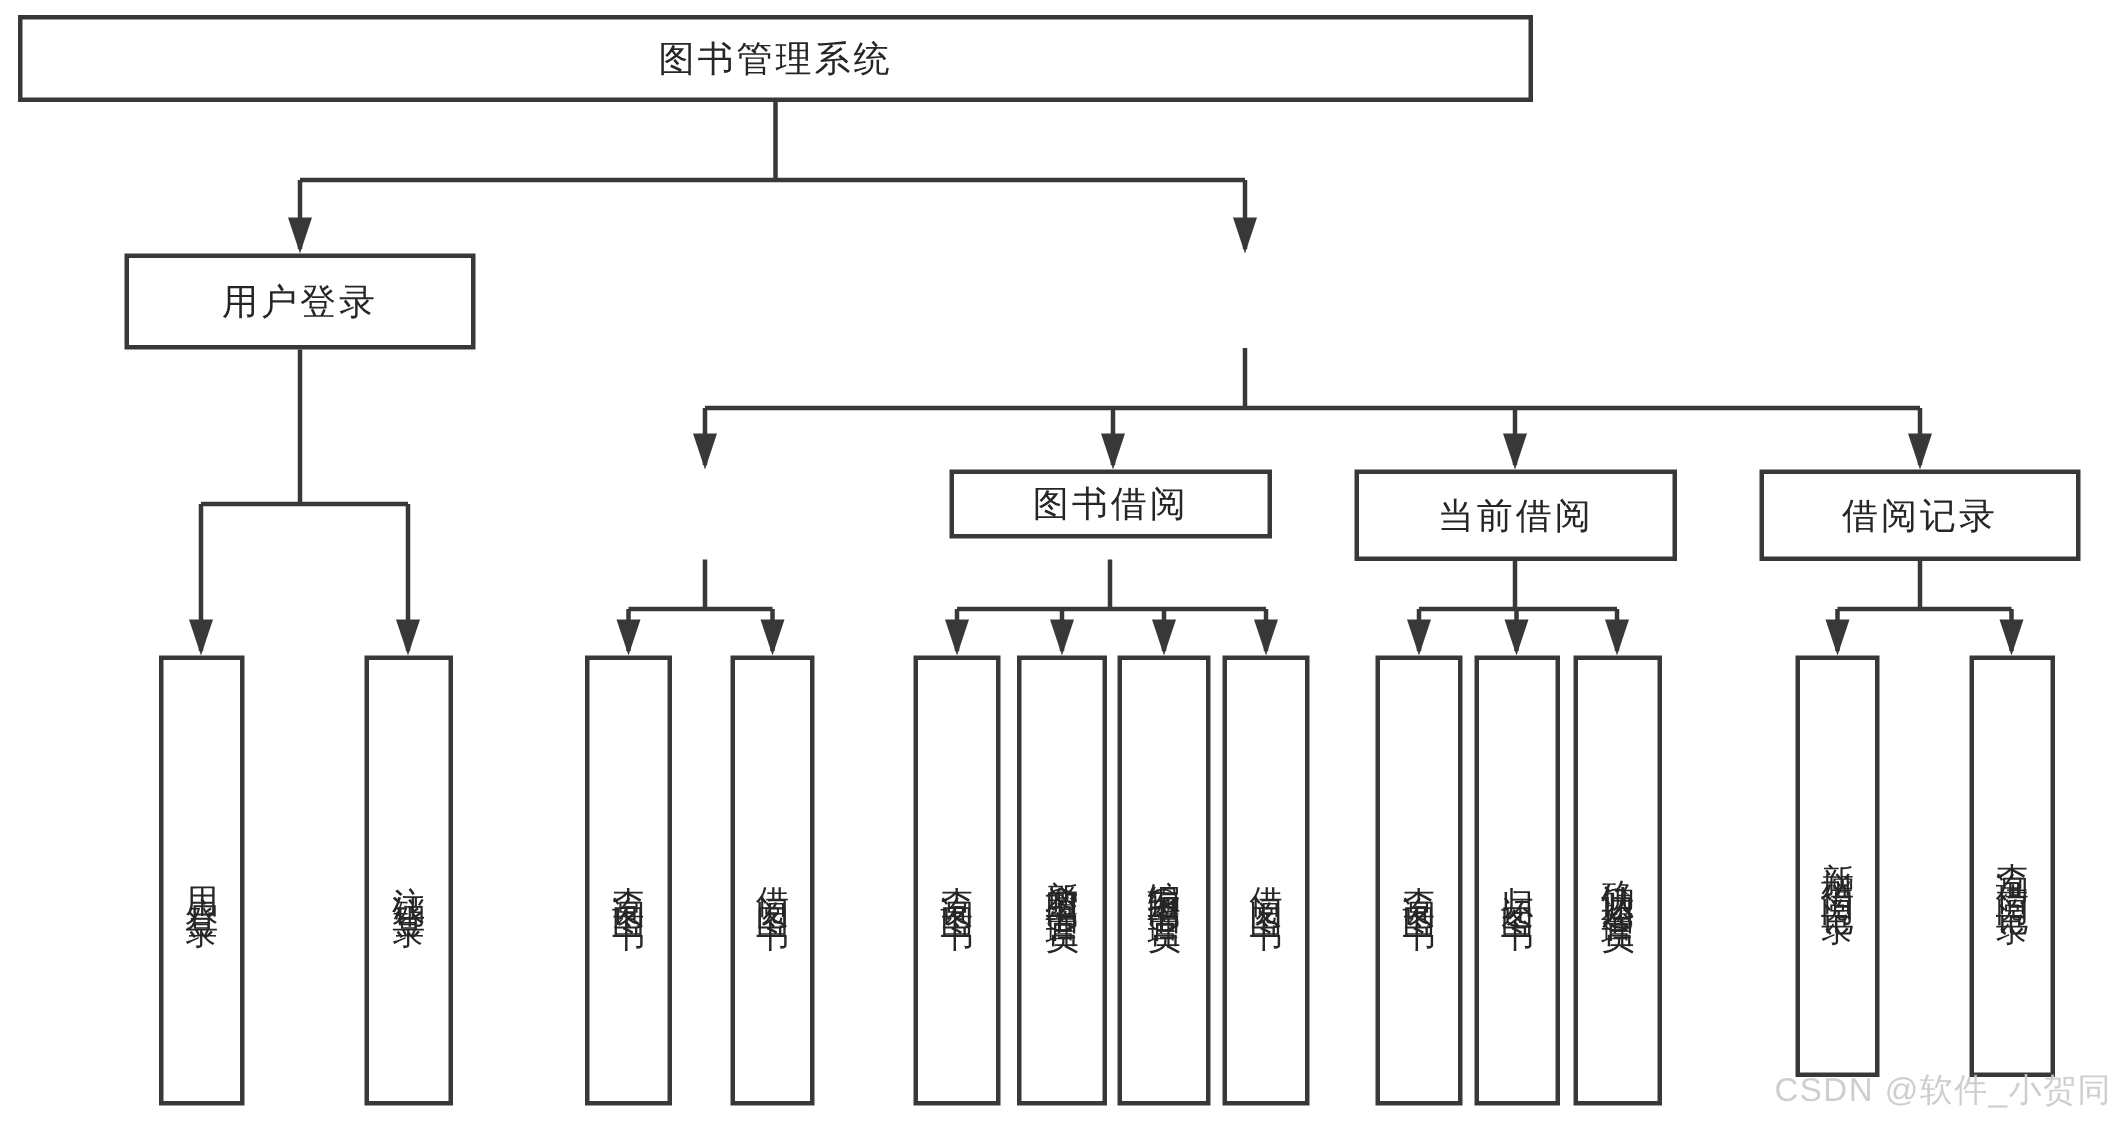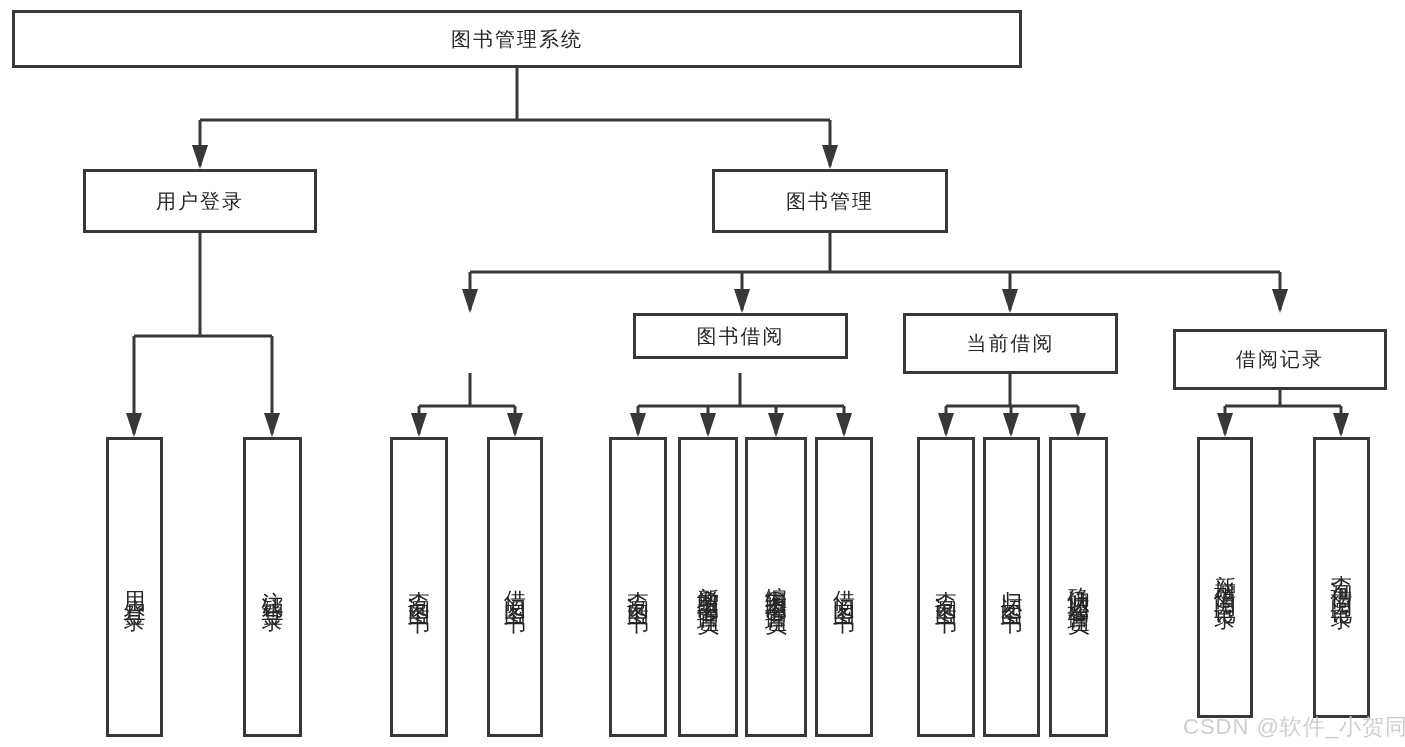--- a/index.html
+++ b/index.html
@@ -24,21 +24,21 @@
     height: 747px;
   }
   .box {
     position: absolute;
     box-sizing: border-box;
     border: 3px solid #383838;
     background: #ffffff;
     display: flex;
     align-items: center;
     justify-content: center;
-    font-size: 20px;
+    font-size: 24px;
     letter-spacing: 2px;
     white-space: nowrap;
     z-index: 2;
   }
   .vbox {
     writing-mode: vertical-rl;
     text-orientation: mixed;
     letter-spacing: 7px;
     font-size: 22px;
     line-height: 1;
@@ -102,25 +102,24 @@
       <polygon points="1070,413 1086,413 1078,437"></polygon>
 
       <polygon points="1217,413 1233,413 1225,437"></polygon>
       <polygon points="1333,413 1349,413 1341,437"></polygon>
     </g>
   </svg>
 
   <div class="box" style="left:12px; top:10px; width:1010px; height:58px;">图书管理系统</div>
 
   <div class="box" style="left:83px; top:169px; width:234px; height:64px;">用户登录</div>
-  <div class="box" style="left:712px; top:169px; width:236px; height:64px;">图书管理</div>
 
   <div class="box" style="left:633px; top:313px; width:215px; height:46px;">图书借阅</div>
   <div class="box" style="left:903px; top:313px; width:215px; height:61px;">当前借阅</div>
-  <div class="box" style="left:1173px; top:313px; width:214px; height:61px;margin-top:16px;">借阅记录</div>
+  <div class="box" style="left:1173px; top:313px; width:214px; height:61px;">借阅记录</div>
 
   <div class="box vbox" style="left:106px; top:437px; width:57px; height:300px;">用户登录</div>
   <div class="box vbox" style="left:243px; top:437px; width:59px; height:300px;">注销登录</div>
 
   <div class="box vbox" style="left:390px; top:437px; width:58px; height:300px;">查询图书</div>
   <div class="box vbox" style="left:487px; top:437px; width:56px; height:300px;">借阅图书</div>
 
   <div class="box vbox" style="left:609px; top:437px; width:58px; height:300px;">查询图书</div>
   <div class="box vbox" style="left:678px; top:437px; width:60px; height:300px; letter-spacing:4px;">新增图书（管理员）</div>
   <div class="box vbox" style="left:745px; top:437px; width:62px; height:300px; letter-spacing:4px;">编辑图书（管理员）</div>

